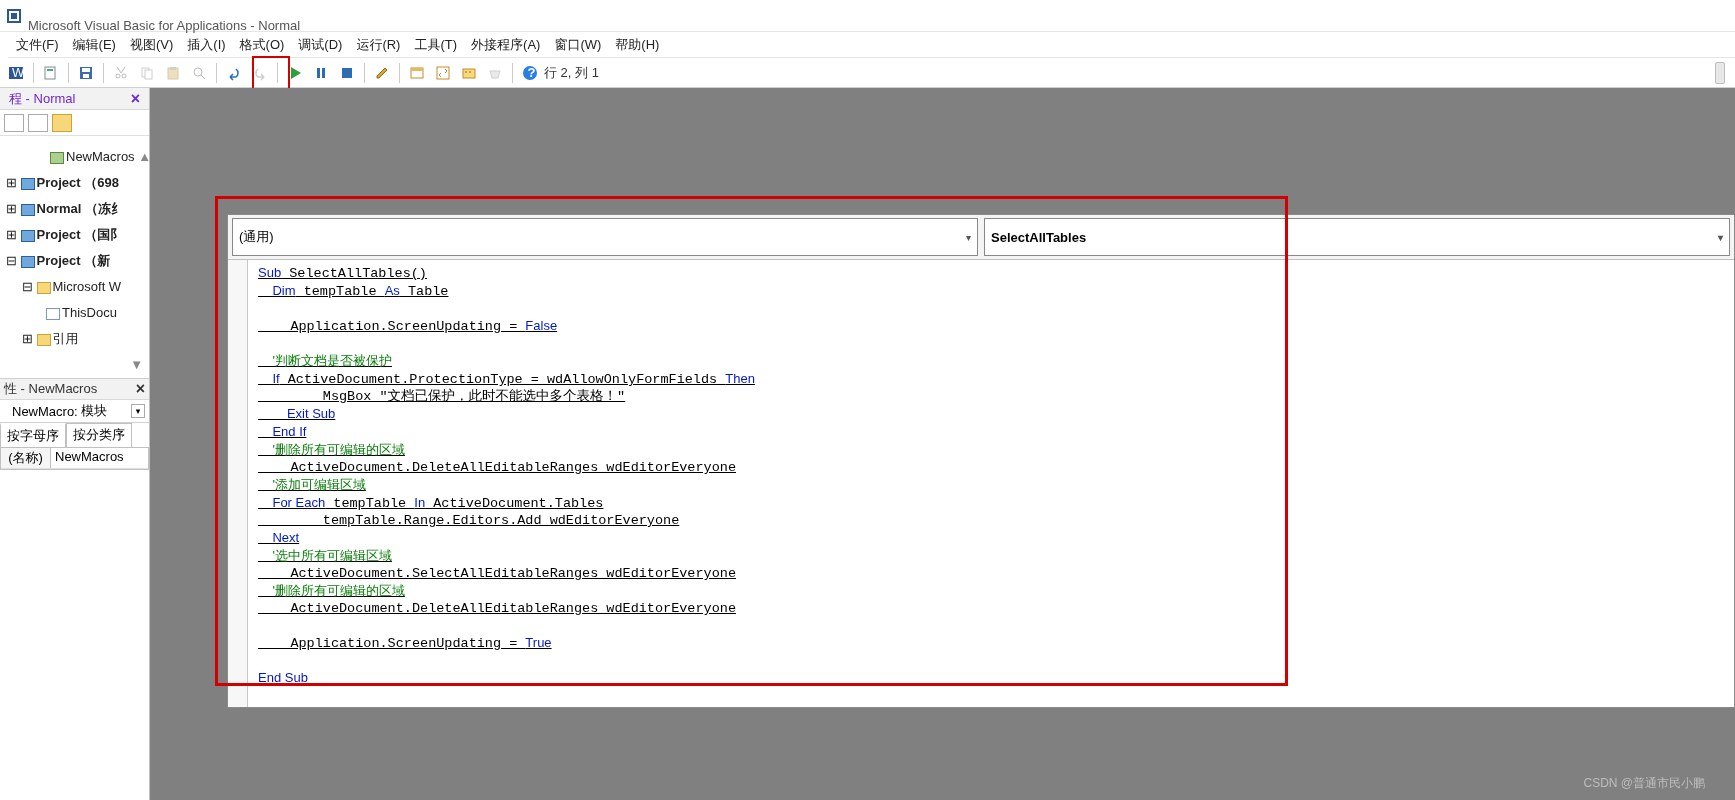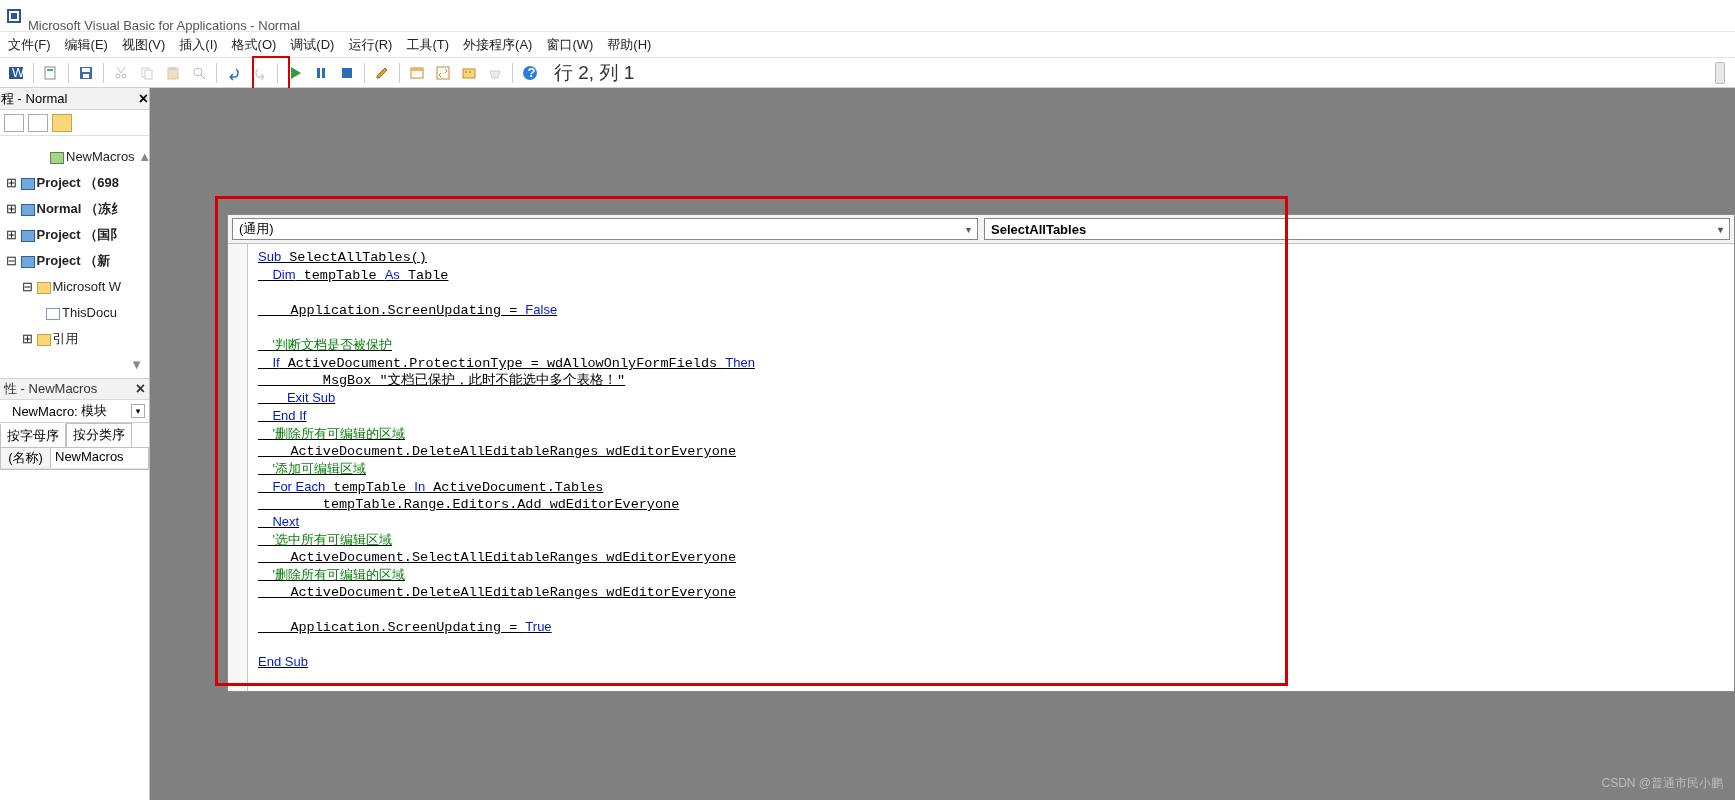--- a/index.html
+++ b/index.html
@@ -1,31 +1,31 @@
 <!DOCTYPE html>
 <html><head>
 <meta charset="utf-8">
 <style>
 * { margin:0; padding:0; box-sizing:border-box; font-family:"Microsoft YaHei","Segoe UI",Arial,sans-serif; font-size:13px; }
 body { background:#fff; width:1735px; height:800px; overflow:hidden; }
 .title-bar { height:32px; background:#fff; display:flex; align-items:center; padding:0 6px; border-bottom:1px solid #e5e5e5; }
 .title-bar .app-icon { width:16px; height:16px; margin-right:6px; }
 .title-bar .title { color:#555; font-size:13px;margin-top:20px; }
-.menu-bar { height:26px; display:flex; align-items:center; padding:0 8px; gap:14px; background:#fff; border-bottom:1px solid #e5e5e5; }
+.menu-bar { height:26px; display:flex; align-items:center; padding:0 8px; gap:14px; background:#fff; border-bottom:1px solid #e5e5e5;margin-left:8px; }
 .menu-bar span { color:#222; cursor:default; }
 .tool-bar { height:30px; display:flex; align-items:center; padding:0 4px; gap:2px; background:#fff; border-bottom:1px solid #d0d0d0; position:relative; }
 .tool-btn { width:24px; height:24px; display:flex; align-items:center; justify-content:center; color:#4a6; }
 .tool-btn svg { width:16px; height:16px; }
 .tool-sep { width:1px; height:20px; background:#ccc; margin:0 3px; }
 .run-highlight { position:absolute; border:2px solid #d20000; left:252px; top:-2px; width:38px; height:34px; pointer-events:none; }
-.pos-label { color:#333; margin-left:10px; font-size:19px; }
+.pos-label { color:#333; font-size:13px; }
 .drag-grip { width:10px; height:22px; background:#e8e8e8; border:1px solid #bbb; border-radius:2px; margin-left:auto; margin-right:6px; }
 .main { display:flex; height:712px; }
 .left-col { width:150px; display:flex; flex-direction:column; border-right:1px solid #c0c0c0; background:#fff; }
-.panel-hdr { height:22px; background:#f2f2f2; border-bottom:1px solid #d8d8d8; display:flex; align-items:center; padding:0 1px; font-size:12px; color:#000000;text-align:center; }
+.panel-hdr { height:22px; background:#f2f2f2; border-bottom:1px solid #d8d8d8; display:flex; align-items:center; padding:0 9px; font-size:12px; color:#6d28d9;text-align:center; }
 .panel-hdr .x { margin-left:auto; font-weight:bold; font-size:16px; cursor:default; }
 .panel-tools { height:26px; display:flex; align-items:center; padding:0 4px; gap:4px; border-bottom:1px solid #e0e0e0; }
 .panel-tools .sq { width:20px; height:18px; border:1px solid #aaa; background:#fff; }
 .panel-tools .sq.fold { background:#f7d77a; border-color:#c9a437; }
 .tree { padding:4px 2px; font-size:12px; color:#222; line-height:18px; overflow:hidden; }
 .tree .r { white-space:nowrap;margin-top:8px; }
 .tree-icon { display:inline-block; width:14px; height:12px; margin-right:2px; vertical-align:middle; }
 .ic-mod { background:#a9d08e; border:1px solid #5b8a3a; }
 .ic-proj { background:#6fa8dc; border:1px solid #2d5f9a; }
 .ic-doc { background:#fff; border:1px solid #7a9ac0; }
@@ -43,29 +43,29 @@
 .props-grid .row div { padding:1px 4px; }
 .props-grid .row div:first-child { width:50px; border-right:1px solid #c0c0c0; background:#f5f5f5; }
 .workspace { flex:1; background:#808080; position:relative; overflow:hidden; }
 .big-highlight { position:absolute; border:3px solid #d20000; left:65px; top:108px; width:1073px; height:490px; pointer-events:none; z-index:5; }
 .codewin { position:absolute; left:77px; top:126px; right:0; background:#fff; border:1px solid #8a8a8a; box-shadow:0 0 0 1px #c8d4e6 inset; }
 .codewin-title { height:26px; background:linear-gradient(#eaf1fb,#d6e4f5); display:flex; align-items:center; padding:0 6px; color:#42617f; font-size:13px; border-bottom:1px solid #b8c8dc; }
 .codewin-title .mod-ic { width:16px; height:14px; background:#a9d08e; border:1px solid #5b8a3a; margin-right:6px; }
 .winbtns { margin-left:auto; display:flex; gap:2px; }
 .winbtns div { width:30px; height:18px; border:1px solid #9bb0c8; background:#eef4fb; display:flex; align-items:center; justify-content:center; font-size:11px; color:#3a5a7a; }
 .combo-row { display:flex; padding:3px 4px; gap:6px; background:#f4f4f4; border-bottom:1px solid #c0c0c0; }
-.combo { flex:1; height:22px; border:1px solid #888; background:#fff; display:flex; align-items:center; padding:0 6px; font-family:"NSimSun","SimSun",monospace; font-size:13px; }
+.combo { flex:1; height:38px; border:1px solid #888; background:#fff; display:flex; align-items:center; padding:0 6px; font-family:"NSimSun","SimSun",monospace; font-size:13px; }
 .combo.right { font-weight:bold; font-family:"Courier New",monospace; }
 .combo .ar { margin-left:auto; font-size:10px; color:#555; }
 .code-area { display:flex; background:#fff;text-decoration:underline; }
 .gutter { width:20px; border-right:1px solid #c8c8c8; background:#f7f7f7; }
 .code { flex:1; padding:4px 6px 20px 10px; font-family:"NSimSun","Courier New",monospace; font-size:13.5px; line-height:17px; white-space:pre; color:#000; min-height:420px; }
 .kw { color:#0018c8; }
 .cm { color:#0a7d0a; }
-.watermark { position:fixed; right:12px; bottom:8px; color:#bdbdbd; font-size:12px; }
+.watermark { position:fixed; right:30px; bottom:8px; color:#bdbdbd; font-size:12px; }
 </style>
 </head>
 <body>
 
 <div class="title-bar">
   <svg class="app-icon" viewBox="0 0 16 16">
       <rect x="1" y="1" width="14" height="14" fill="#2b579a"></rect>
       <rect x="3" y="3" width="10" height="10" fill="#fff"></rect>
       <rect x="5" y="5" width="6" height="6" fill="#2b579a"></rect>
     </svg>

